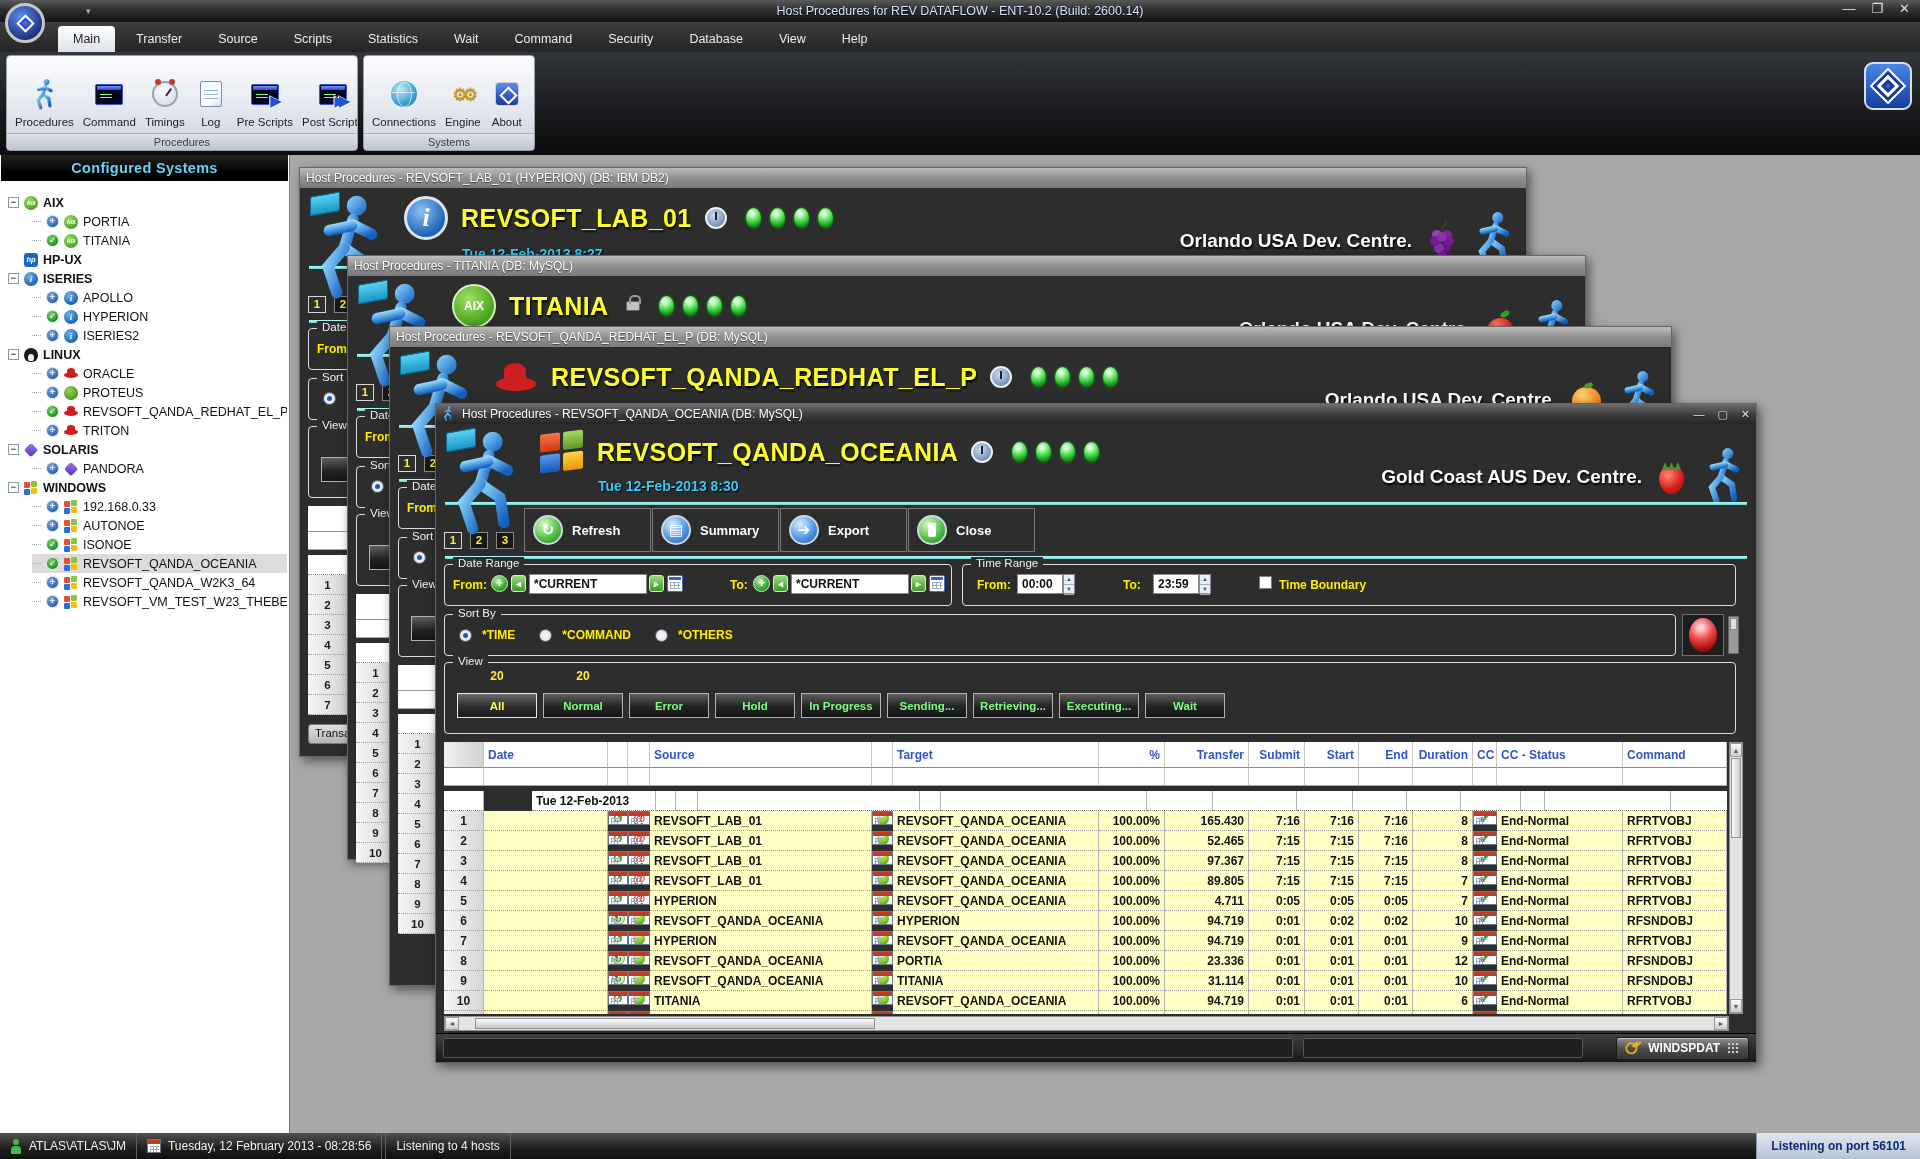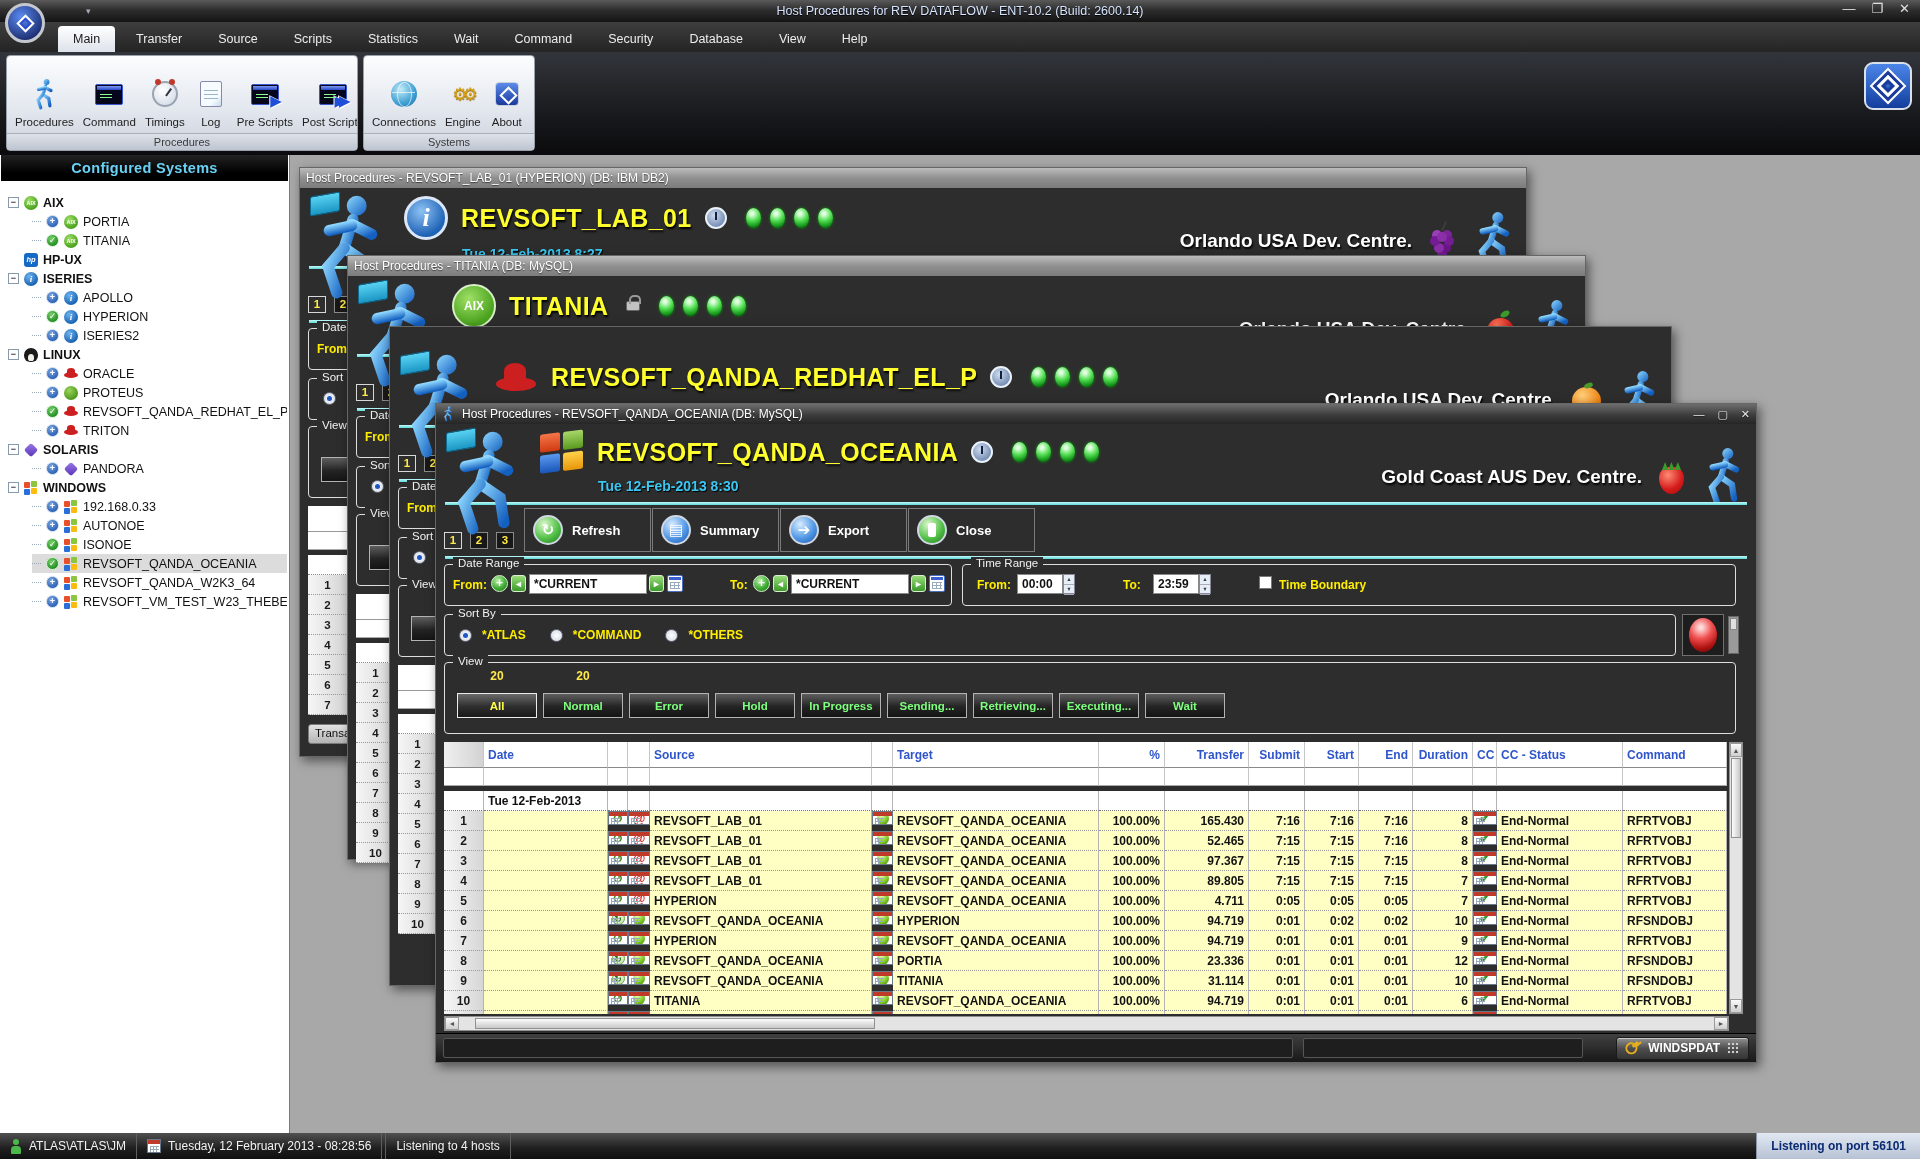--- a/index.html
+++ b/index.html
@@ -733,20 +733,23 @@
           <span class="frn">9</span>
           <span class="fry"></span>
         </div>
         <div class="frw">
           <span class="frn">10</span>
           <span class="fry"></span>
         </div>
       </div>
     </div>
     <div class="win" style="left: 98px; top: 171px; width: 1283px; height: 660px; z-index: 3;">
+      <div class="tbar">
+        <span>Host Procedures - REVSOFT_QANDA_REDHAT_EL_P (DB: MySQL)</span>
+      </div>
       <div class="whead">
         <span class="runner-big runner-slot"><span class="boxcube"></span><svg viewBox="0 0 60 90" xmlns="http://www.w3.org/2000/svg">
             <defs>
               <linearGradient id="rg" x1="0" y1="0" x2="1" y2="1">
                 <stop offset="0" stop-color="#8fd8ff"></stop>
                 <stop offset="1" stop-color="#1460c0"></stop>
               </linearGradient>
             </defs>
             <circle cx="37" cy="11" r="8" fill="url(#rg)"></circle>
             <g stroke="url(#rg)" stroke-width="9" stroke-linecap="round" fill="none">
@@ -1006,21 +1009,21 @@
           <i>▼</i>
         </span>
       <span class="chk" style="left:296px;top:11px"></span>
       <span class="ylab" style="left:316px;top:13px">Time Boundary</span>
     </div>
 
     <div class="gbox" style="left:8px;top:210px;width:1232px;height:42px">
       <span class="glab">Sort By</span>
       <div class="sortopts" id="w4sort">
           <span class="radio on"></span>
-          <span class="ylab2">*ATLAS</span>
+          <span class="ylab2">*TIME</span>
           <span class="radio"></span>
           <span class="ylab2">*COMMAND</span>
           <span class="radio"></span>
           <span class="ylab2">*OTHERS</span>
         </div>
     </div>
     <div class="ledbox" style="left:1246px;top:210px">
         <span class="redled"></span>
       </div>
     <div class="miniscroll" style="left:1292px;top:212px"></div>
@@ -1075,21 +1078,21 @@
           <span class="tc" style="width: 54px;"></span>
           <span class="tc" style="width: 54px;"></span>
           <span class="tc" style="width: 60px;"></span>
           <span class="tc" style="width: 24px;"></span>
           <span class="tc" style="width: 126px;"></span>
           <span class="tc" style="width: 104px;"></span>
         </div>
         <div class="tsep"></div>
         <div class="trw grw">
           <span class="tc" style="width: 40px;"></span>
-          <span class="tc" style="width: 124px;">Tue 12-Feb-2013</span>
+          <span class="tc" style="width: 124px; margin-left: 48px;">Tue 12-Feb-2013</span>
           <span class="tc" style="width: 20px;"></span>
           <span class="tc" style="width: 22px;"></span>
           <span class="tc" style="width: 222px;"></span>
           <span class="tc" style="width: 21px;"></span>
           <span class="tc" style="width: 206px;"></span>
           <span class="tc" style="width: 66px;"></span>
           <span class="tc" style="width: 84px;"></span>
           <span class="tc" style="width: 56px;"></span>
           <span class="tc" style="width: 54px;"></span>
           <span class="tc" style="width: 54px;"></span>

